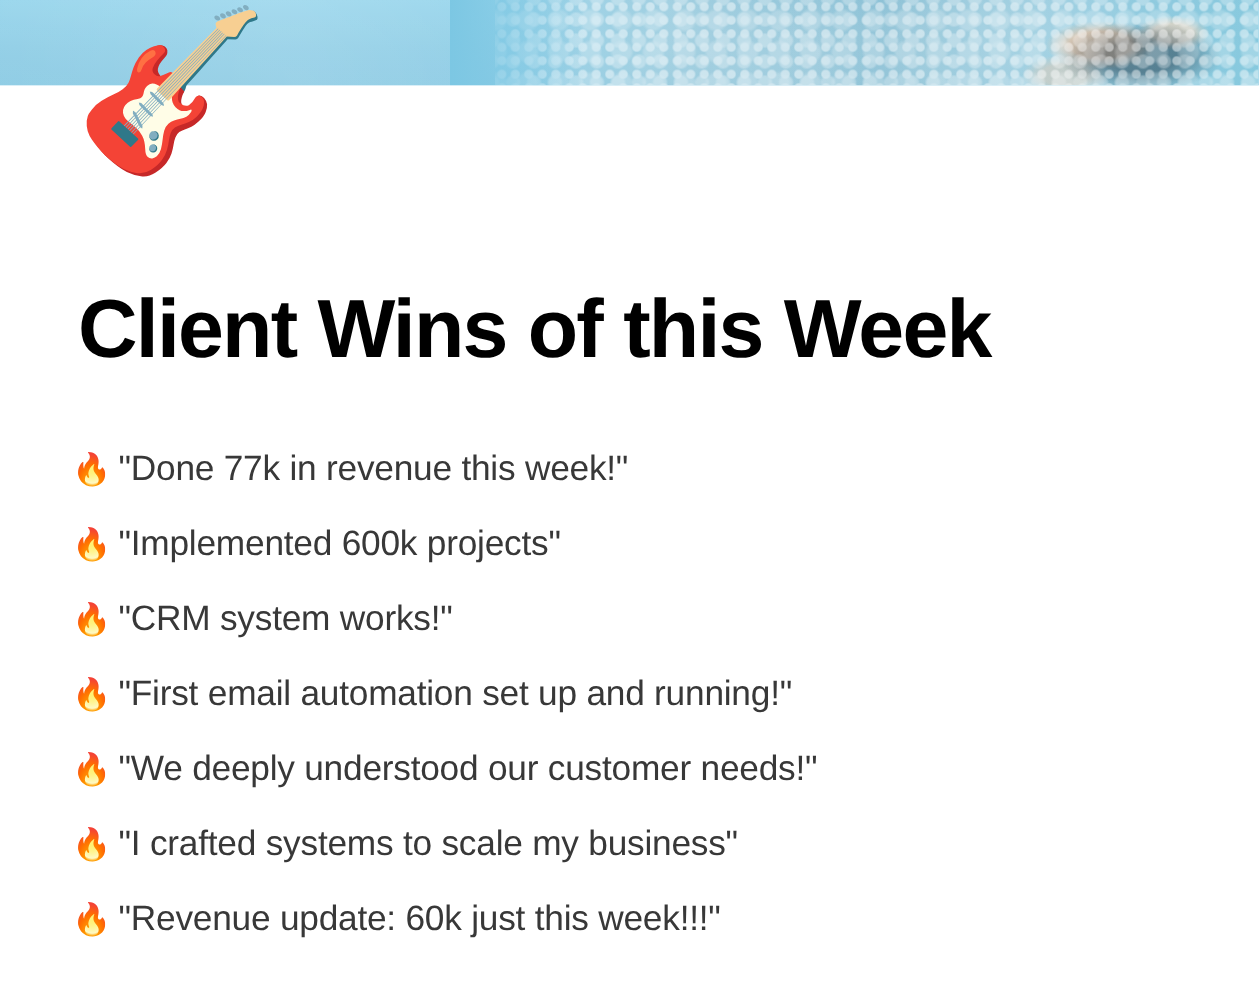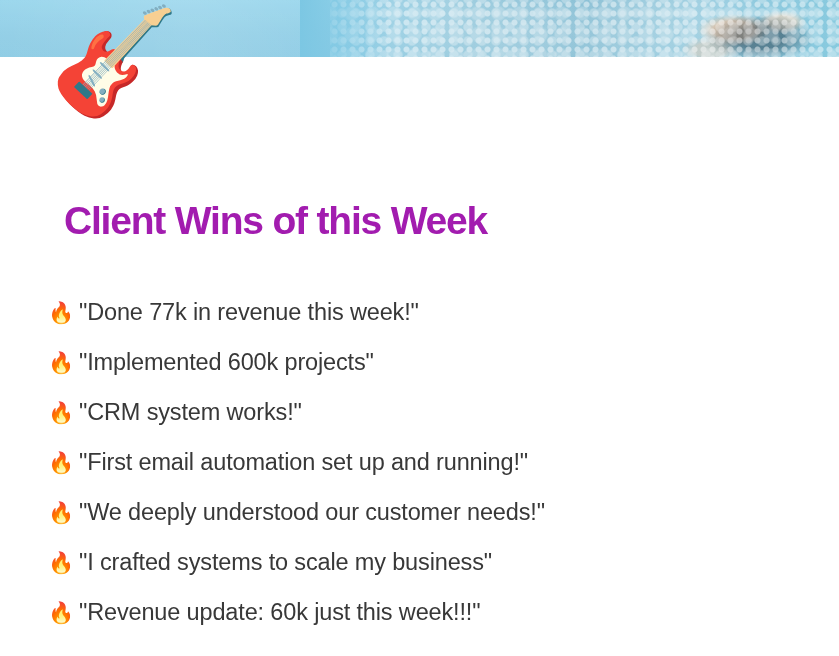--- a/index.html
+++ b/index.html
@@ -98,25 +98,25 @@
     left: 0;
     width: 839px;
     height: 599px;
     background: #ffffff;
   }
 
   .page-title {
     position: absolute;
     left: 48px;
     top: 126px;
-    margin: 16px;
-    font-size: 39px;
+    margin: 4px;
+    font-size: 55px;
     font-weight: bold;
     letter-spacing: -1.2px;
-    color: #a21caf;
+    color: #000000;
     white-space: nowrap;
   }
 
   .wins-list {
     position: absolute;
     left: 48px;
     top: 242px;
     width: 760px;
     margin: 0;
     padding: 0;

